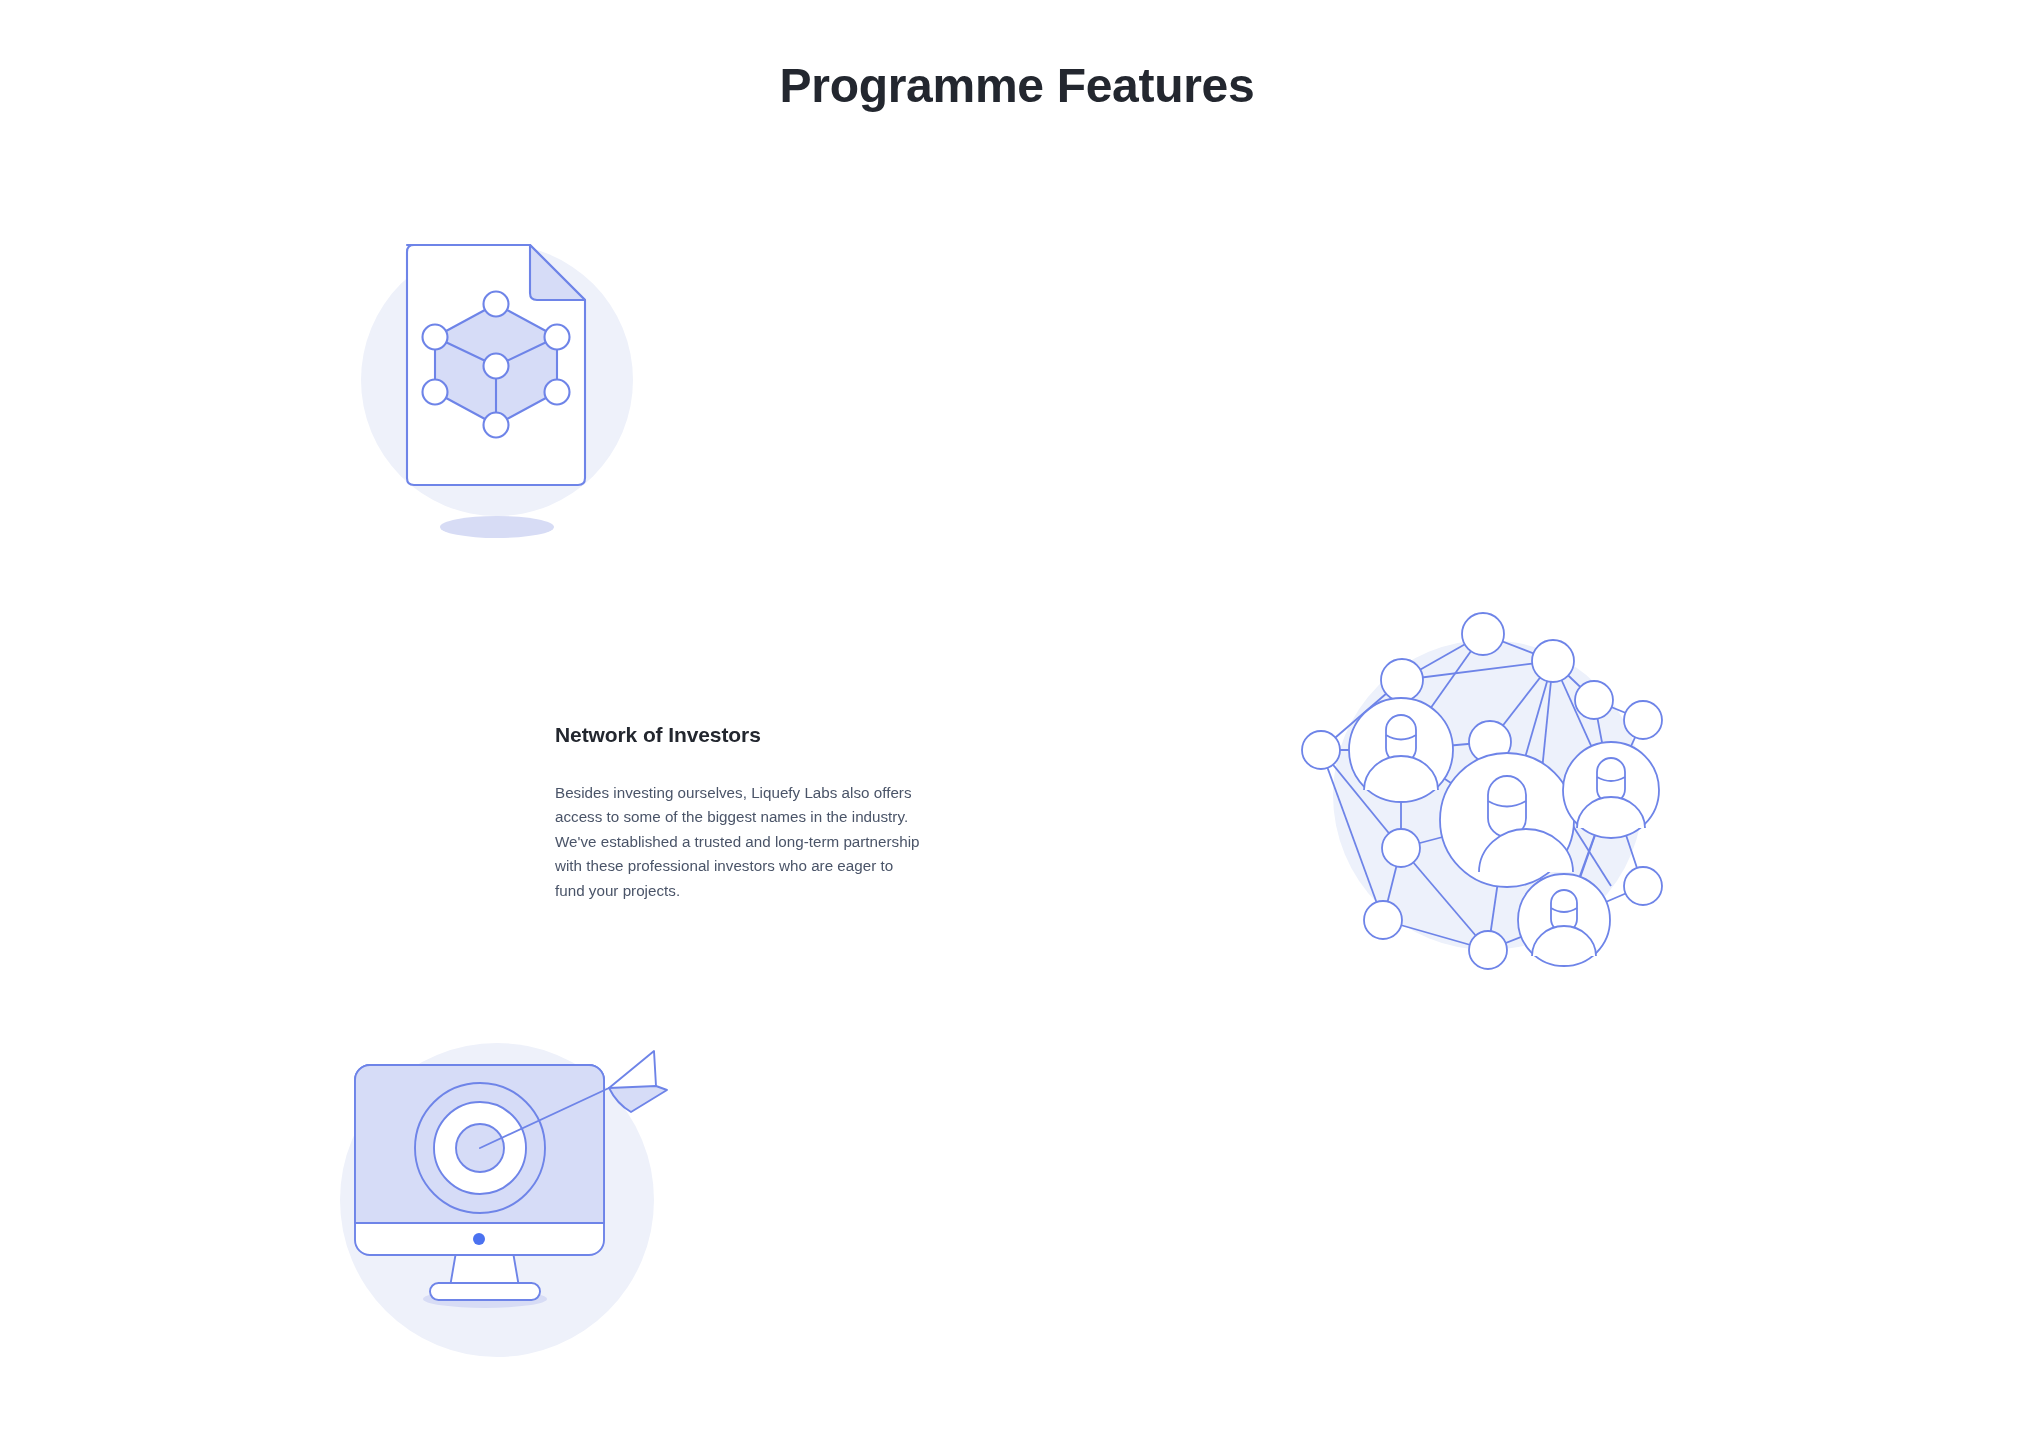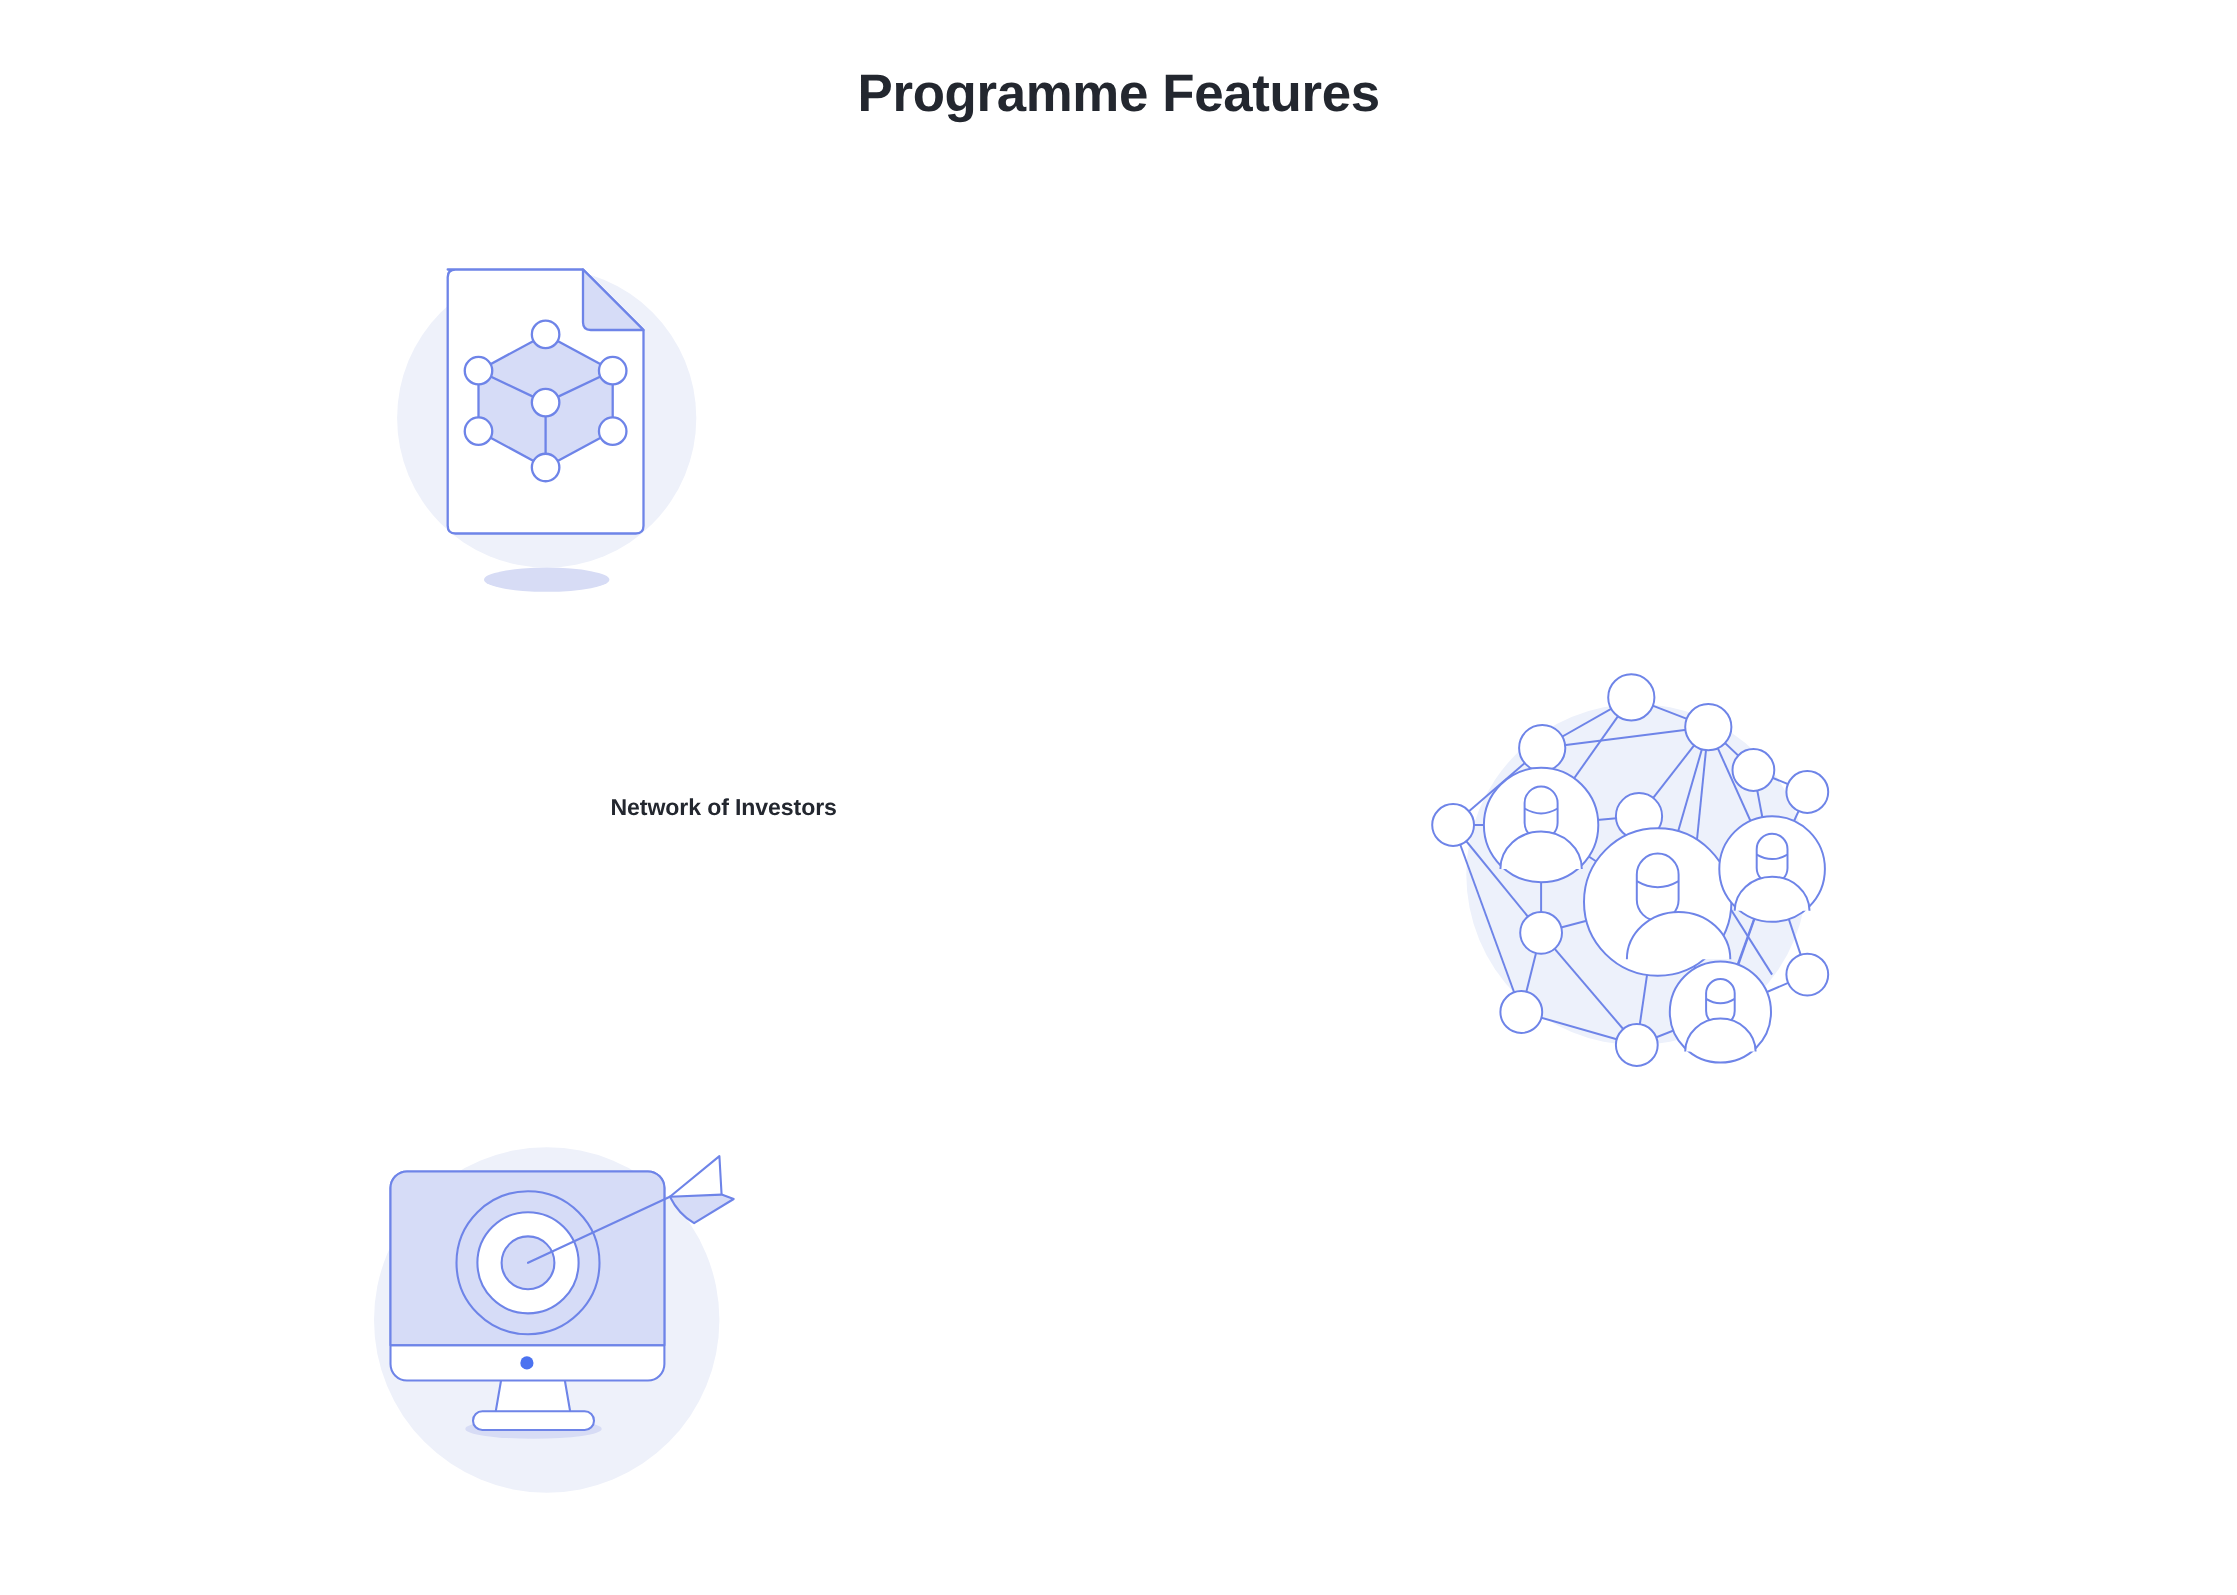--- a/index.html
+++ b/index.html
@@ -126,20 +126,21 @@
       
     </div>
 
   </section>
 
   <section class="feature-row" id="row-1">
 
     <div class="col-text">
       <div class="text-inner">
         <div class="feature-heading">Network of Investors</div>
+        <p class="feature-body">Besides investing ourselves, Liquefy Labs also offers access to some of the biggest names in the industry. We've established a trusted and long-term partnership with these professional investors who are eager to fund your projects.</p>
       </div>
     </div>
 
     <div class="col-illustration">
       <svg class="illus-svg" width="400" height="400" viewBox="0 0 400 400">
         <circle cx="197" cy="205" r="155" fill="#EDF1FB"></circle>
 
         <g stroke="#6E84E8" stroke-width="1.8" fill="none">
 
           <line x1="192" y1="44" x2="262" y2="71"></line>

